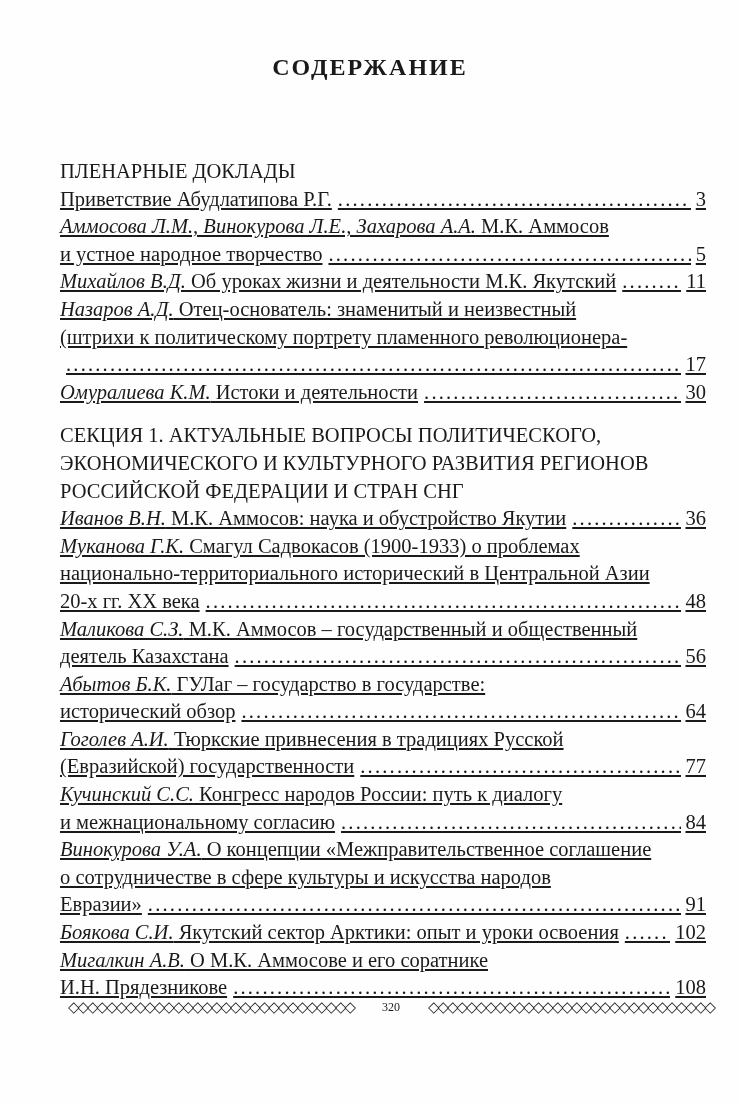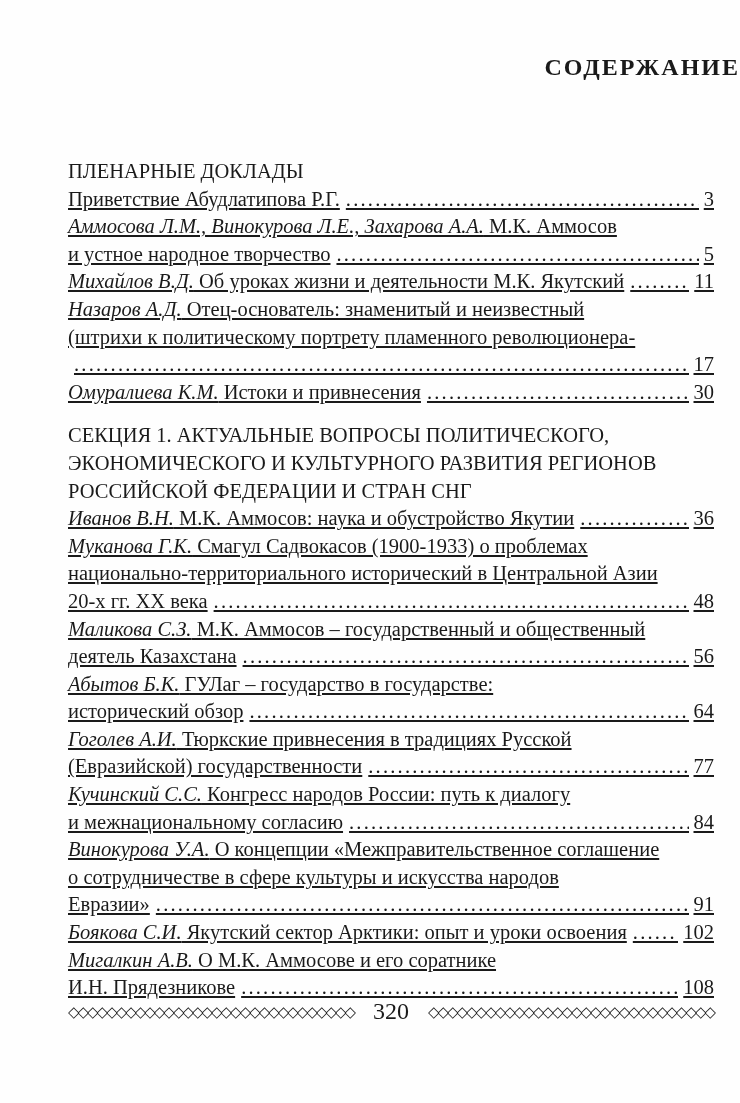--- a/index.html
+++ b/index.html
@@ -7,28 +7,28 @@
     position:relative;
     width:740px;height:1103px;
     background:#fefefe;
     font-family:"Liberation Serif", serif;
     color:#1a1a1a;
     overflow:hidden;
   }
   .title{
     margin:0;
     padding-top:54px;
-    text-align:right;
+    text-align:center;
     font-size:24px;
     font-weight:bold;
     letter-spacing:2px;
   }
   .toc{
     position:absolute;
-    top:158px;left:68px;width:646px;
+    top:158px;left:60px;width:646px;
   }
   .heading-line{
     font-size:20.5px;
     line-height:27.6px;
     white-space:nowrap;
   }
   .section + .section{margin-top:16px;}
   .line{
     display:flex;
     align-items:center;
@@ -60,21 +60,21 @@
     justify-content:space-between;
   }
   .ornament{
     font-family:"DejaVu Sans", sans-serif;
     font-size:15px;
     letter-spacing:-2px;
     white-space:nowrap;
     color:#1c1c1c;
   }
   .footer-num{
-    font-size:24px;
+    font-size:12px;
     padding:0 8px;
   }
 </style>
 </head>
 <body>
 
 <div class="page">
 
   <h1 class="title">СОДЕРЖАНИЕ</h1>
 
@@ -103,21 +103,21 @@
           <span class="txt"><em>Назаров А.Д.</em><span> Отец-основатель: знаменитый и неизвестный</span></span>
         </div>
         <div class="line">
           <span class="txt"><span>(штрихи к политическому портрету пламенного революционера-</span></span>
         </div>
         <div class="line">
           <span class="dots">......................................................................................................................................................</span>
           <span class="pg">17</span>
         </div>
         <div class="line">
-          <span class="txt"><em>Омуралиева К.М.</em><span> Истоки и привнесения</span></span>
+          <span class="txt"><em>Омуралиева К.М.</em><span> Истоки и деятельности</span></span>
           <span class="dots">......................................................................................................................................................</span>
           <span class="pg">30</span>
         </div>
       </div>
       <div class="section">
         <div class="heading-line">СЕКЦИЯ 1. АКТУАЛЬНЫЕ ВОПРОСЫ ПОЛИТИЧЕСКОГО,</div>
         <div class="heading-line">ЭКОНОМИЧЕСКОГО И КУЛЬТУРНОГО РАЗВИТИЯ РЕГИОНОВ</div>
         <div class="heading-line">РОССИЙСКОЙ ФЕДЕРАЦИИ И СТРАН СНГ</div>
         <div class="line">
           <span class="txt"><em>Иванов В.Н.</em><span> М.К. Аммосов: наука и обустройство Якутии</span></span>

